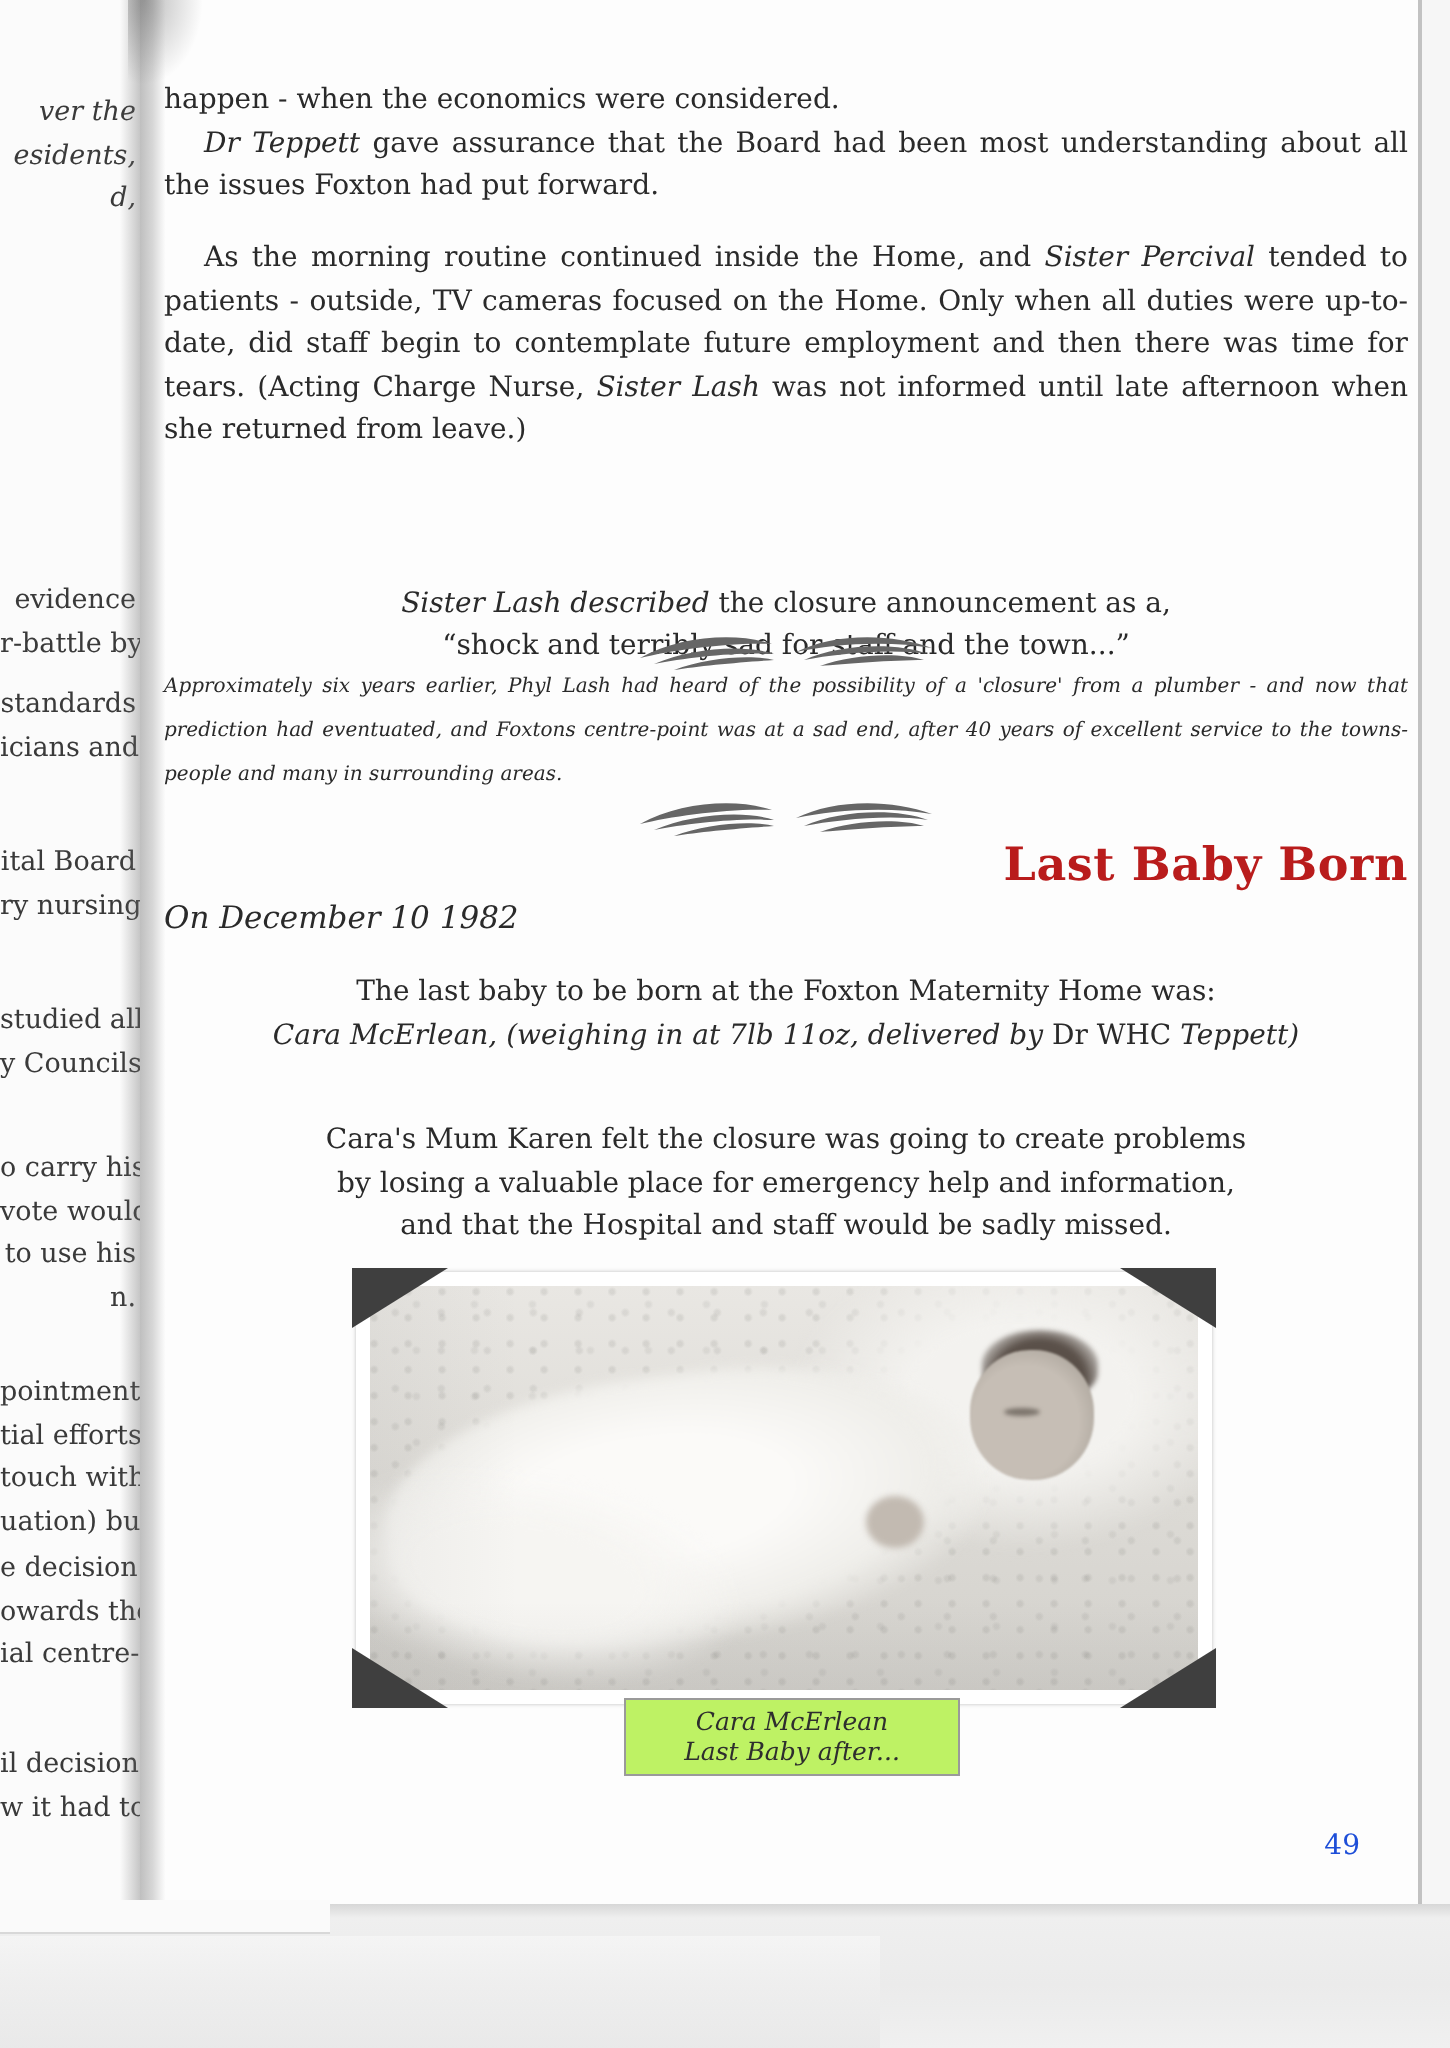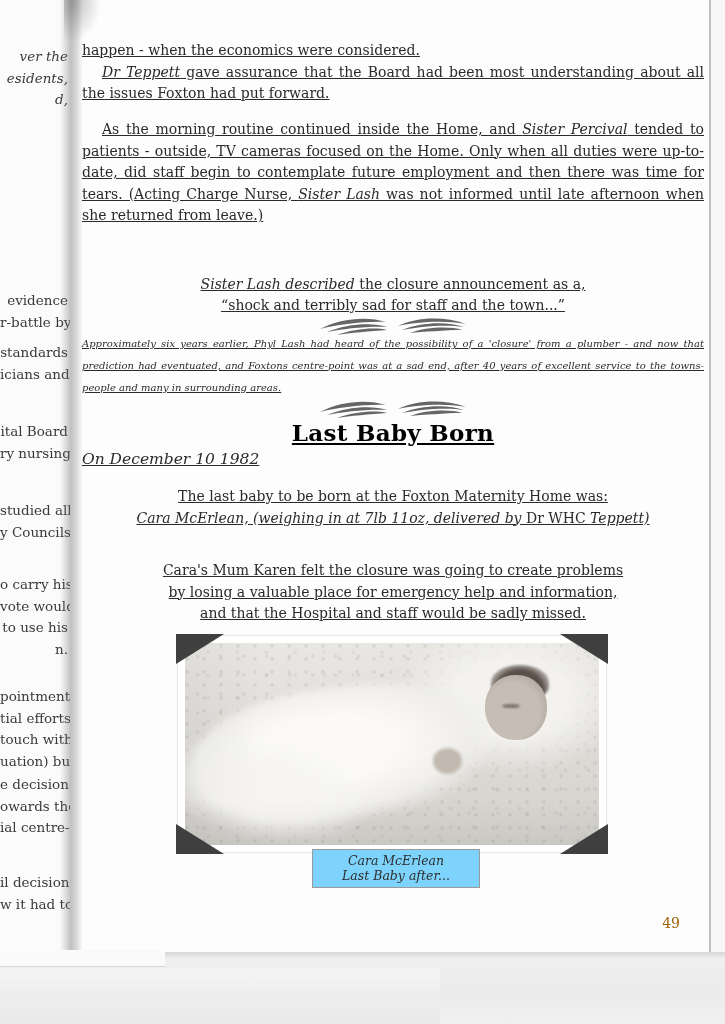--- a/index.html
+++ b/index.html
@@ -33,34 +33,34 @@
   .bottom-area{position:absolute;left:0;top:952px;width:725px;height:72px;
     background:linear-gradient(180deg,#d7d7d7 0px,#efefef 7px,#ebebeb 40px,#f0f0f0 100%);}
   .bottom-left-sliver{position:absolute;left:0;top:950px;width:165px;height:16px;background:#fafafa;
     border-bottom:1px solid #d8d8d8;}
   .bottom-highlight{position:absolute;left:0;top:968px;width:440px;height:56px;
     background:linear-gradient(180deg,#f7f7f7,#e6e6e6);opacity:.7;}
 
   
   .content{position:absolute;left:82px;top:0;width:622px;font-size:14px;line-height:21.5px;}
   .content p{margin:0;}
-  .blk{position:absolute;left:0;width:622px;text-decoration:underline;}
+  .blk{position:absolute;left:0;width:622px;}
   .just{text-align:justify;}
   .ind{text-indent:20px;}
   .ctr{text-align:center;}
   i{font-style:italic;}
   .small-it{font-style:italic;font-size:11.5px;}
 
-  .quote-blk{top:274px;line-height:21px;}
+  .quote-blk{top:292px;line-height:21px;}
   .orn{position:absolute;width:150px;left:236px;height:22px;}
   .orn1{top:315px;}
   .orn2{top:398px;}
   .it-para{top:333px;font-style:italic;font-size:10px;line-height:21.8px;}
 
-  .heading{top:420px;text-align:center;font-size:23px;font-weight:bold;color:#000000;letter-spacing:.3px;line-height:26px;}
+  .heading{top:420px;text-align:right;font-size:23px;font-weight:bold;color:#b91c1c;letter-spacing:.3px;line-height:26px;}
   .subheading{top:449px;font-style:italic;font-size:15.5px;}
 
   .birth-blk{top:486px;line-height:21.5px;}
   .mum-blk{top:560px;line-height:21.5px;}
 
   
   .photo{position:absolute;left:178px;top:636px;width:428px;height:216px;background:#fff;
          box-sizing:border-box;padding:7px;box-shadow:0 0 2px rgba(0,0,0,.25);}
   .photo-img{position:relative;width:100%;height:100%;overflow:hidden;
     background:
@@ -88,24 +88,24 @@
   .img-vign{position:absolute;inset:0;background:linear-gradient(90deg,rgba(90,90,90,.06),rgba(0,0,0,0) 18%),
     linear-gradient(0deg,rgba(90,90,90,.08),rgba(0,0,0,0) 22%);}
 
   .pcorner{position:absolute;width:48px;height:30px;background:#3f3f3f;}
   .pc-tl{left:-2px;top:-2px;clip-path:polygon(0 0,100% 0,0 100%);}
   .pc-tr{right:-2px;top:-2px;clip-path:polygon(0 0,100% 0,100% 100%);}
   .pc-bl{left:-2px;bottom:-2px;clip-path:polygon(0 0,0 100%,100% 100%);}
   .pc-br{right:-2px;bottom:-2px;clip-path:polygon(100% 0,100% 100%,0 100%);}
 
   .caption{position:absolute;left:312px;top:849px;width:168px;padding:3px 4px 4px;
-    background:#7dd3fc;border:1px solid #9a9a9a;box-sizing:border-box;
+    background:#bef264;border:1px solid #9a9a9a;box-sizing:border-box;
     font-style:italic;font-size:12.5px;line-height:15px;text-align:center;color:#2e2e2e;}
 
-  .page-number{position:absolute;left:640px;top:915px;width:40px;text-align:right;font-size:14px;color:#a16207;}
+  .page-number{position:absolute;left:640px;top:915px;width:40px;text-align:right;font-size:14px;color:#1d4ed8;}
 </style>
 </head>
 <body>
 
 <div class="scan">
 
   <div class="left-page">
     <div class="lfrag it" style="top:46px">
       <div>ver the</div>
       <div>esidents,</div>

